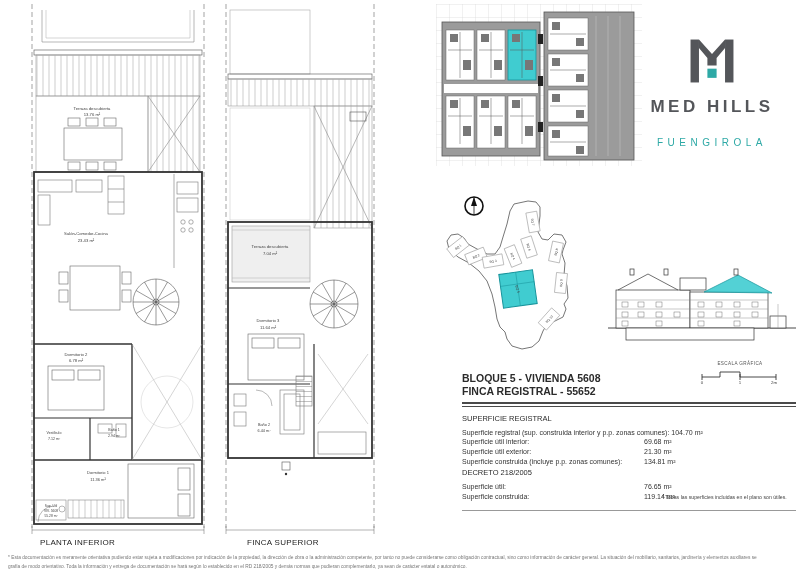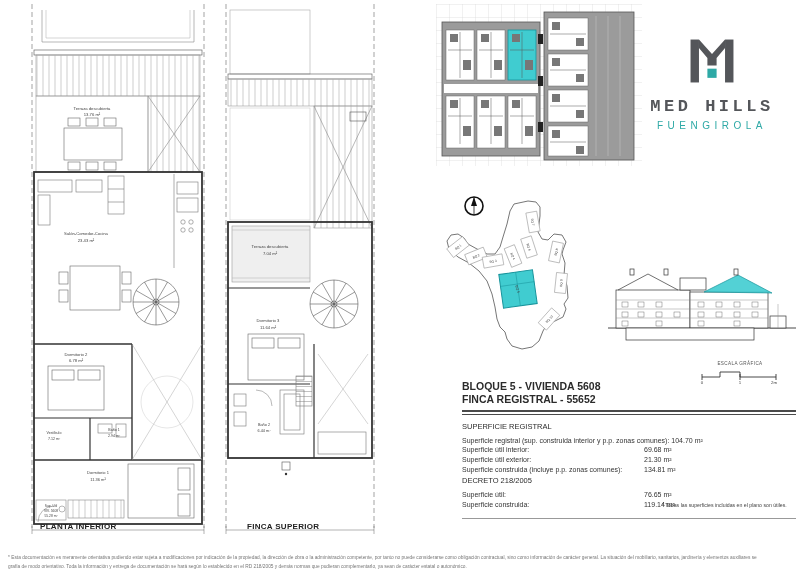--- a/index.html
+++ b/index.html
@@ -1,26 +1,26 @@
 <!DOCTYPE html>
 <html><head>
 <meta charset="utf-8">
 <style>
   html,body{margin:0;padding:0;background:#fff;}
   .sheet{position:relative;width:800px;height:576px;background:#fff;overflow:hidden;
          font-family:"Liberation Sans",sans-serif;color:#333;}
   .abs{position:absolute;}
   svg text{font-family:"Liberation Sans",sans-serif;fill:#444;}
-  .plan-label{position:absolute;top:522px;font-size:8px;font-weight:bold;color:#222;letter-spacing:.3px;}
+  .plan-label{position:absolute;top:538px;font-size:8px;font-weight:normal;color:#222;letter-spacing:.3px;}
   
   .logo{position:absolute;left:628px;top:38px;width:168px;text-align:center;}
-  .logo-name{font-size:17px;letter-spacing:3.5px;color:#54565a;font-weight:bold;margin-top:9px;font-family:Liberation Mono, monospace;}
-  .logo-city{font-size:10px;letter-spacing:4.5px;color:#2ea9a6;margin-top:4px;}
+  .logo-name{font-size:17px;letter-spacing:3.5px;color:#54565a;font-weight:bold;margin-top:9px;}
+  .logo-city{font-size:10px;letter-spacing:4.5px;color:#2ea9a6;margin-top:20px;}
   
-  .details{position:absolute;left:462px;top:380px;width:334px;}
+  .details{position:absolute;left:462px;top:372px;width:334px;}
   .d-title{font-size:10.5px;font-weight:bold;line-height:13px;color:#2b2b2b;}
   .d-rule{margin-top:4px;height:2px;border-top:2px solid #4a4a4a;border-bottom:1px solid #4a4a4a;}
   .d-h{font-size:7.5px;font-weight:normal;margin:7px 0 5px;color:#2b2b2b;}
   .d-line{font-size:7px;line-height:9px;}
   .d-rows{position:relative;}
   .d-row{display:flex;font-size:7px;line-height:10px;}
   .d-row .lbl{width:182px;}
   .d-note{position:absolute;left:200px;top:12px;width:134px;font-size:5.2px;color:#444;}
   .d-endrule{border-top:1px solid #999;margin-top:8px;}
   

